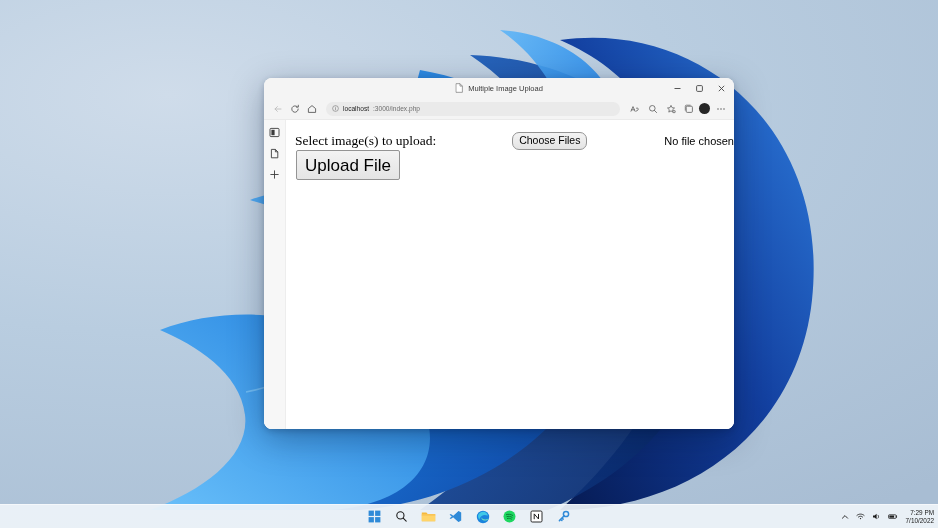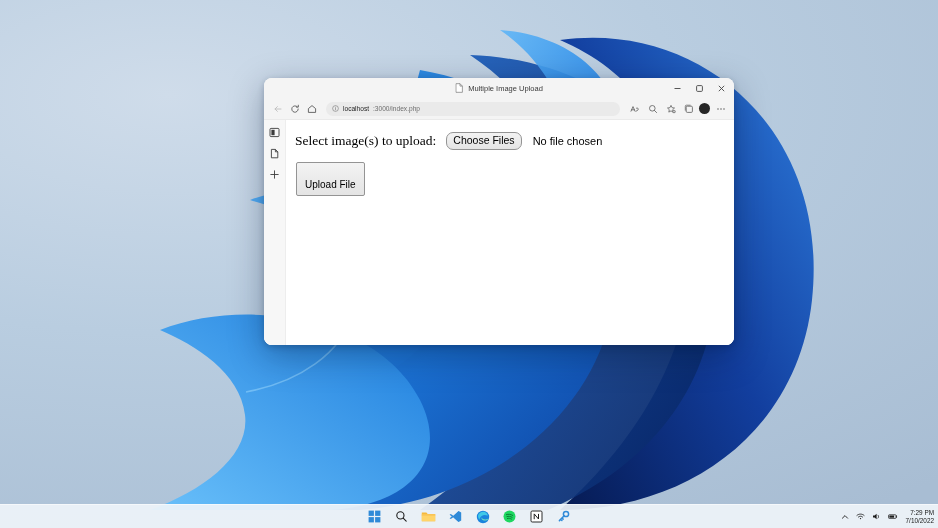--- a/index.html
+++ b/index.html
@@ -13,21 +13,21 @@
   #desktop{position:absolute;inset:0;overflow:hidden;}
   .wp-base{
     position:absolute;inset:0;
     background:
       radial-gradient(120% 100% at 18% 18%, #cfdcea 0%, #b9cde0 45%, #a8bdd3 100%);
   }
   .bloom{position:absolute;left:0;top:0;width:938px;height:510px;}
 
   
   #browser{
-    position:absolute;left:264px;top:78px;width:470px;height:267px;
+    position:absolute;left:264px;top:78px;width:470px;height:351px;
     background:#fdfdfd;border-radius:8px;
     box-shadow:0 10px 34px rgba(0,20,50,.34), 0 2px 6px rgba(0,20,50,.22);
     overflow:hidden;
     display:flex;flex-direction:column;
   }
   
   .titlebar{
     height:20px;background:#f4f4f4;position:relative;flex:0 0 auto;
     display:flex;align-items:center;
   }
@@ -64,36 +64,36 @@
     width:21px;background:#f7f7f7;border-right:1px solid #ededed;
     display:flex;flex-direction:column;align-items:center;padding-top:6px;gap:8px;
   }
   .edgebar .sbtn{width:13px;height:13px;display:flex;align-items:center;justify-content:center;color:#3c3c3c;}
   .page{
     flex:1;background:#ffffff;padding:12px 0 0 9px;
     font-family:"Liberation Serif", serif;
   }
   .formline{
     display:flex;align-items:center;gap:4px;white-space:nowrap;
-    font-size:13.5px;color:#000;
+    font-size:13.5px;color:#000;justify-content:space-between;
   }
   .formline .lbl{margin-right:6px;}
   .filebtn{
     font-family:"Liberation Sans", sans-serif;font-size:10.5px;color:#000;
     background:linear-gradient(#f3f3f3,#e4e4e4);
     border:1px solid #949494;border-radius:7px;
     padding:2px 6px 3px;line-height:1.05;
   }
   .nofile{font-family:"Liberation Sans", sans-serif;font-size:11px;color:#000;margin-left:7px;}
   .submitbtn{
-    display:inline-block;margin-top:12px;margin-left:1px;
-    font-family:"Liberation Sans", sans-serif;font-size:10px;color:#000;
+    display:inline-block;margin-top:0;margin-left:1px;
+    font-family:"Liberation Sans", sans-serif;font-size:17px;color:#000;
     background:linear-gradient(#f3f3f3,#e4e4e4);
     border:1px solid #949494;border-radius:2px;
-    padding:17px 8px 4px;line-height:1.05;
+    padding:6px 8px 4px;line-height:1.05;
   }
 
   
   #taskbar{
     position:absolute;left:0;bottom:0;width:938px;height:23px;
     background:rgba(238,243,249,.93);
     border-top:1px solid rgba(255,255,255,.55);
     display:flex;align-items:center;justify-content:center;
   }
   .tb-icons{display:flex;align-items:center;gap:11px;}

